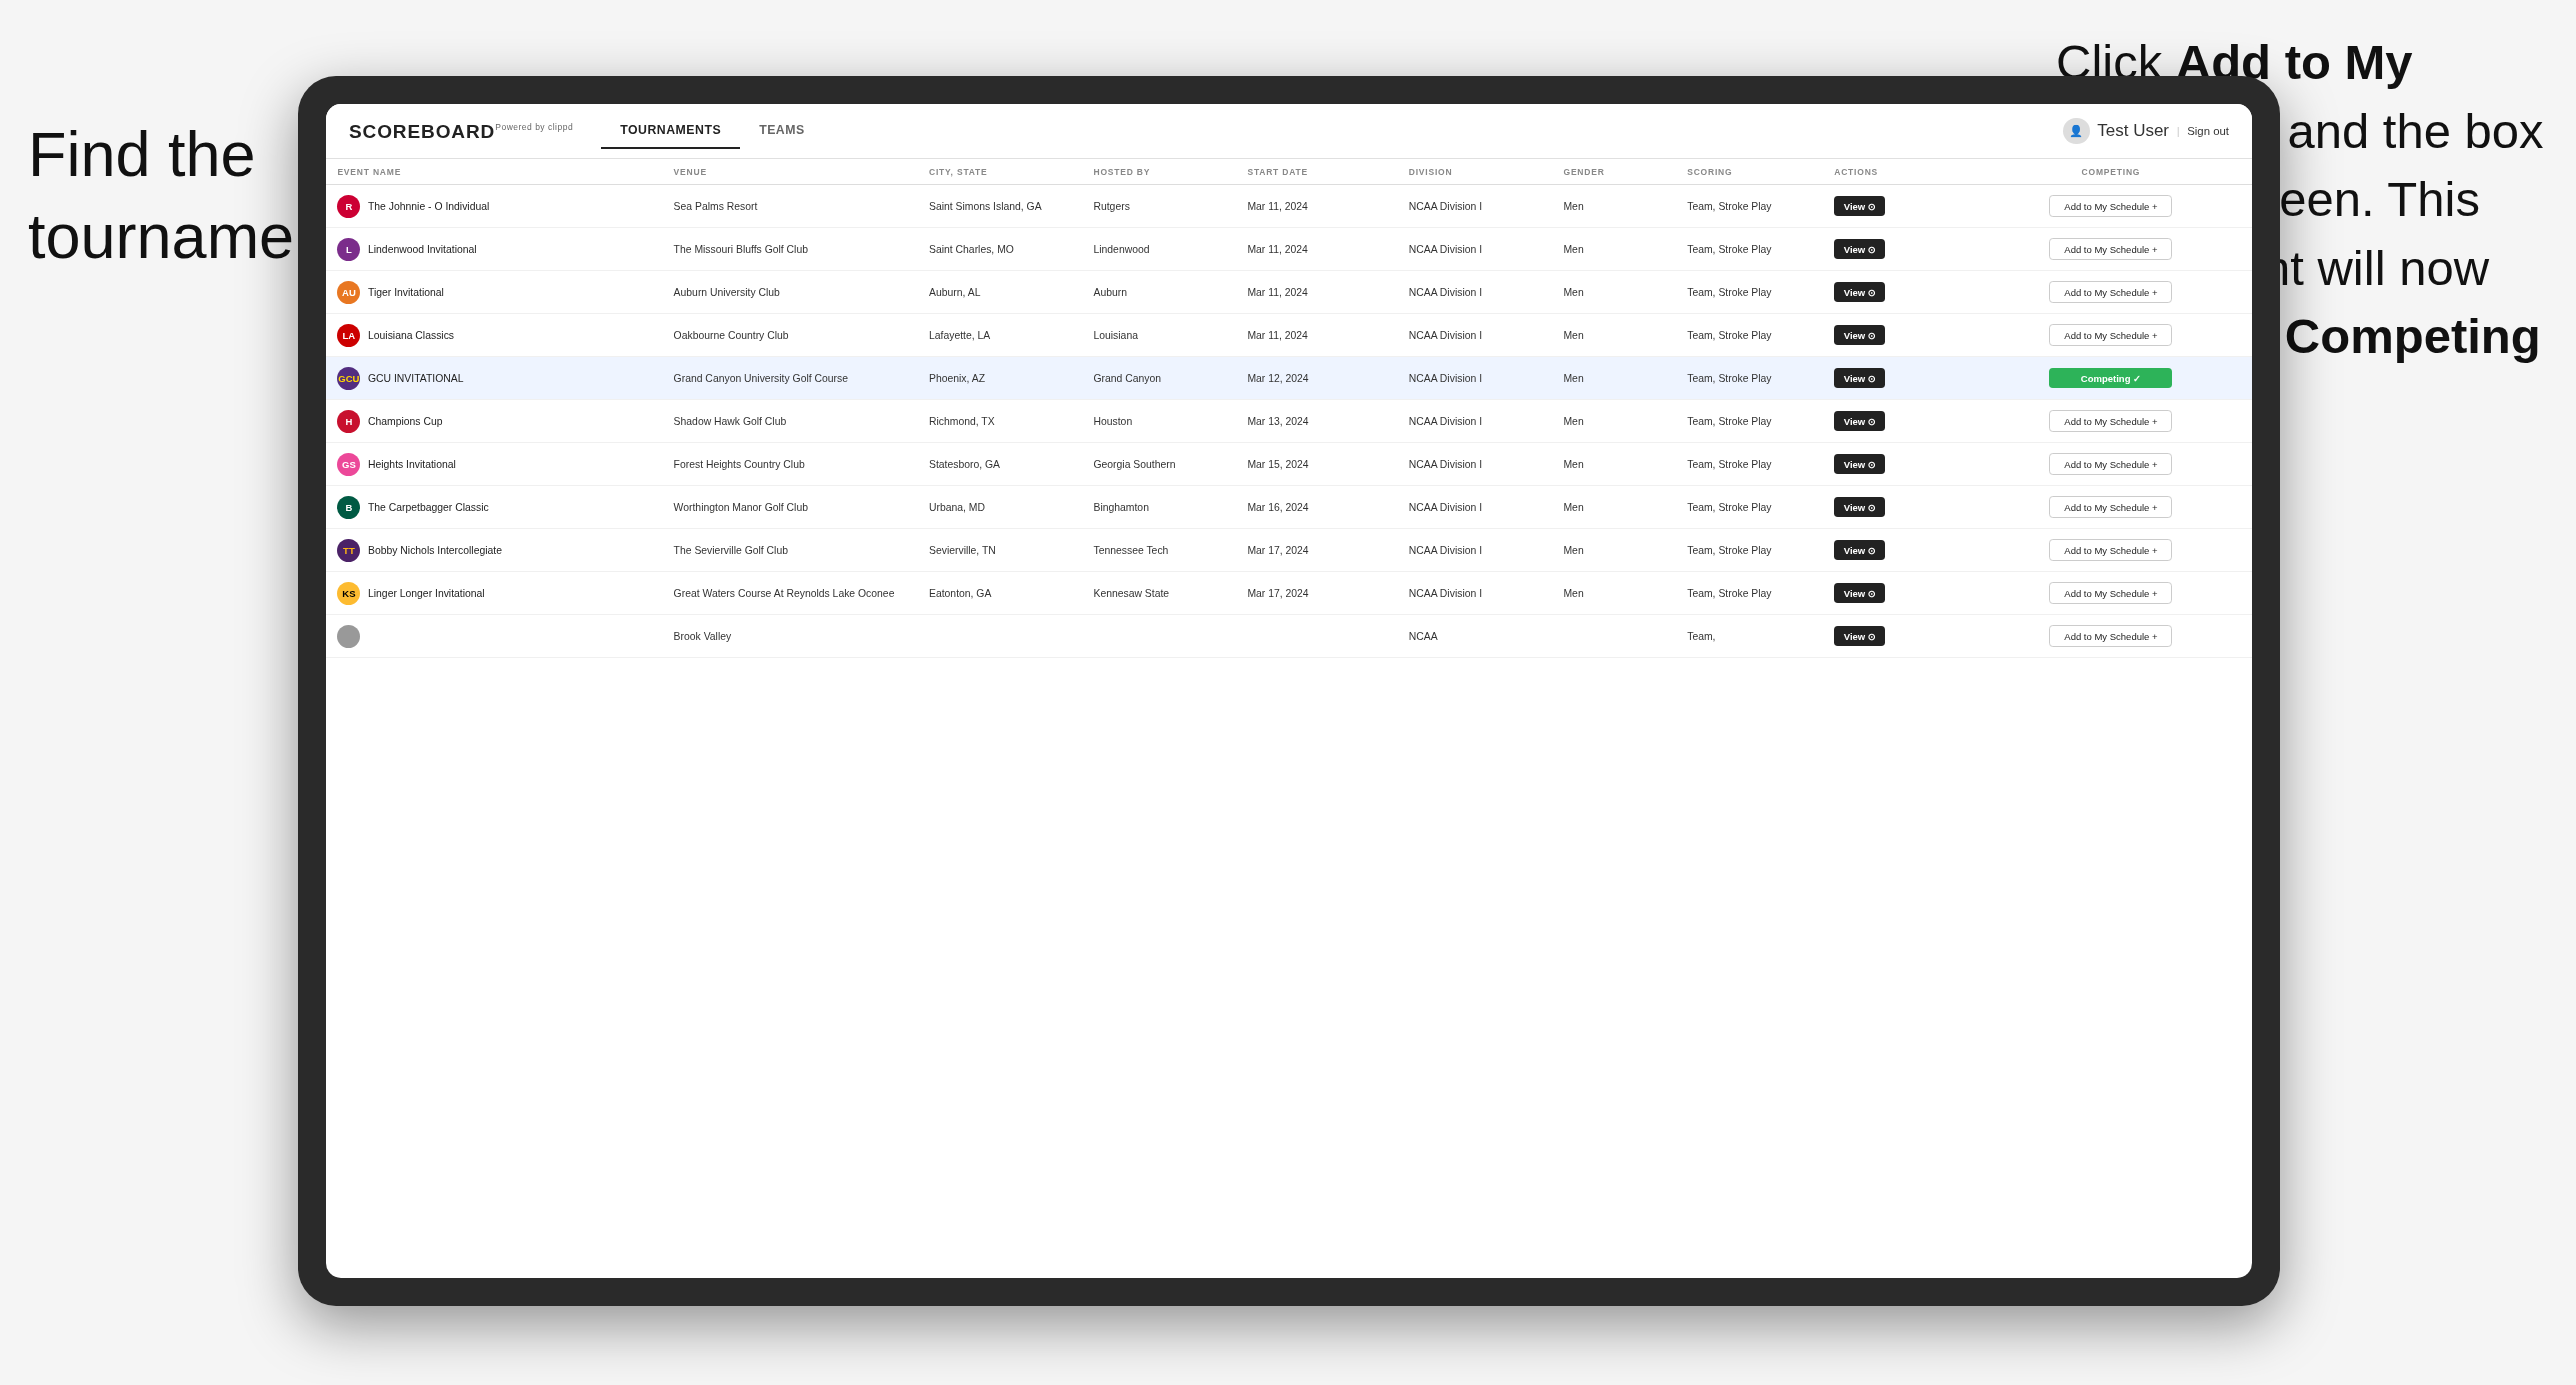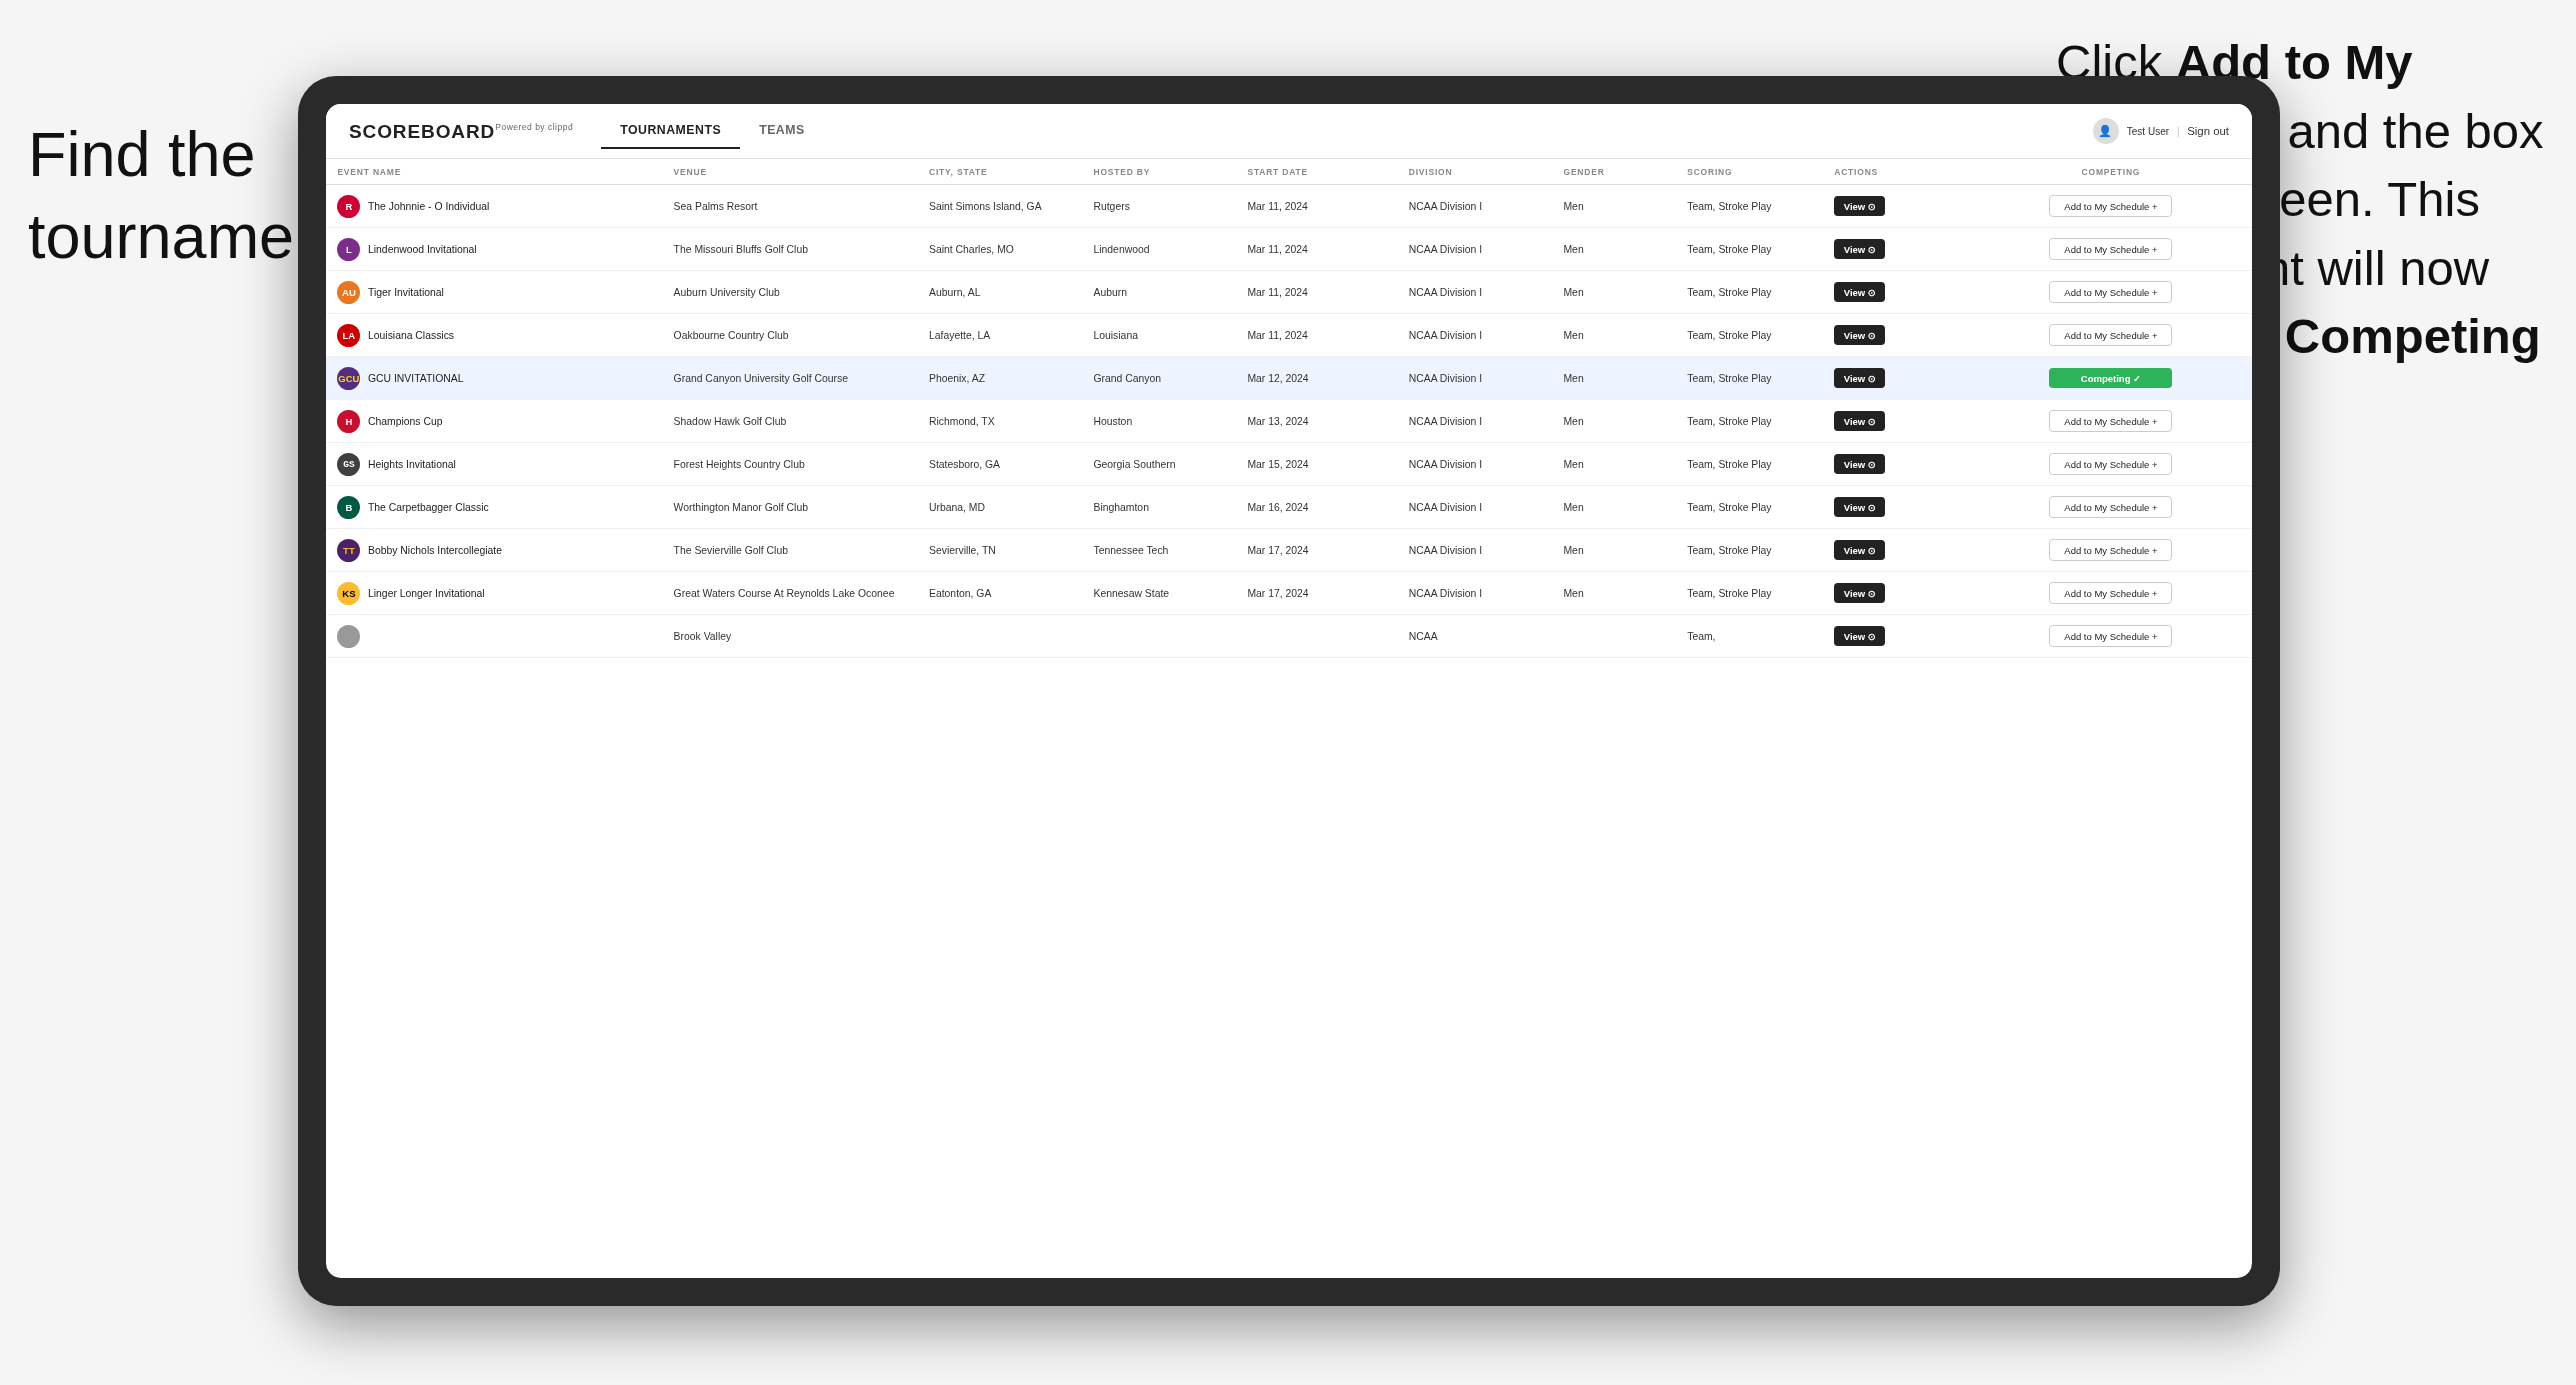--- a/index.html
+++ b/index.html
@@ -147,21 +147,21 @@
       border-radius: 50%;
       background: #ddd;
       display: flex;
       align-items: center;
       justify-content: center;
       font-size: 11.4px;
       color: #666;
     }
 
     .user-name {
-      font-size: 10px;
+      font-size: 17px;
       color: #333;
     }
 
     .sign-out {
       font-size: 11.4px;
       color: #333;
       cursor: pointer;
     }
 
     .divider-pipe {
@@ -300,21 +300,21 @@
     .col-actions { width: 76px; }
     .col-competing { width: 132px; text-align: center; }
 
     
     .logo-rutgers { background: #cc0033; color: #fff; }
     .logo-lindenwood { background: #7B2D8B; color: #fff; }
     .logo-auburn { background: #E87722; color: #fff; }
     .logo-louisiana { background: #CC0000; color: #fff; }
     .logo-gcu { background: #522D80; color: #FFD700; }
     .logo-houston { background: #C8102E; color: #fff; }
-    .logo-georgia-southern { background: #404040; color: #fff; font-family: Liberation Mono, monospace; }
+    .logo-georgia-southern { background: #ec4899; color: #fff; }
     .logo-binghamton { background: #005A43; color: #fff; }
     .logo-tennessee-tech { background: #4B2267; color: #FFB612; }
     .logo-kennesaw { background: #FDBB30; color: #000; }
     .logo-bottom { background: #999; color: #fff; }
   </style>
 </head>
 <body>
 
 <div class="left-annotation">
   <span>Find the</span><br>

